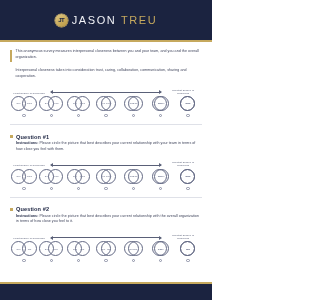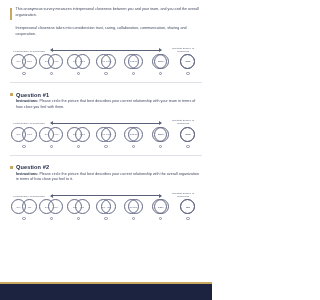--- a/index.html
+++ b/index.html
@@ -105,20 +105,29 @@
   .footer{
     position:absolute;left:0;bottom:0;width:212px;height:16px;
     background:#1b2340;border-top:2px solid #c6a95e;
   }
 </style>
 </head>
 <body>
 
 <div class="page">
 
+  <div class="header">
+    <div class="logo-wrap">
+      <span class="logo-mark">JT</span>
+      <span class="logo-text">
+        <span class="logo-first">JASON</span>
+        <span class="logo-last">TREU</span>
+      </span>
+    </div>
+  </div>
 
   <div class="content">
 
     <div class="intro-row">
       <div class="intro-bar"></div>
       <div class="intro-text">This anonymous survey measures interpersonal closeness between you and your team, and you and the overall organization.</div>
     </div>
     <div class="intro-text second">Interpersonal closeness takes into consideration trust, caring, collaboration, communication, sharing and cooperation.</div>
 
     <div class="scale-block">

